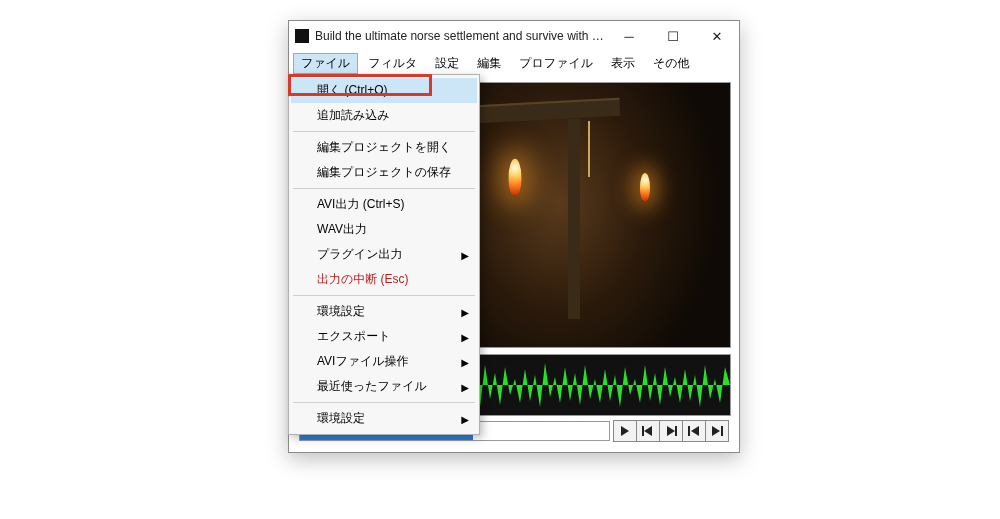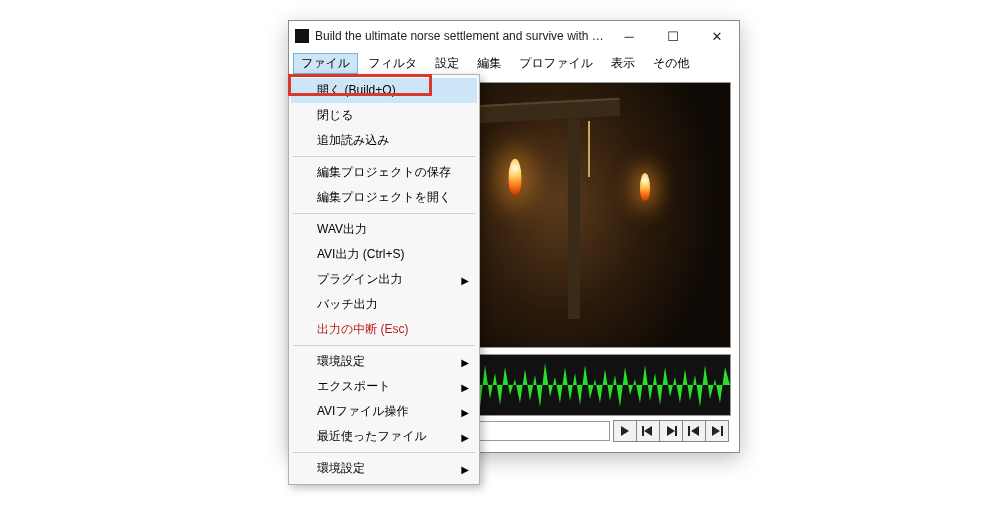--- a/index.html
+++ b/index.html
@@ -254,34 +254,32 @@
               <polygon points="1,0 9,5 1,10" fill="#222"></polygon>
               <rect x="10" y="0" width="2" height="10" fill="#222"></rect>
             </svg>
         </div>
       </div>
     </div>
   </div>
 </div>
 
 <div class="dropdown">
-  <div class="dd-item hover">開く (Build+O)</div>
-  <div class="dd-item">閉じる</div>
+  <div class="dd-item hover">開く (Ctrl+O)</div>
   <div class="dd-item">追加読み込み</div>
   <div class="dd-sep"></div>
+  <div class="dd-item">編集プロジェクトを開く</div>
   <div class="dd-item">編集プロジェクトの保存</div>
-  <div class="dd-item">編集プロジェクトを開く</div>
   <div class="dd-sep"></div>
+  <div class="dd-item">AVI出力 (Ctrl+S)</div>
   <div class="dd-item">WAV出力</div>
-  <div class="dd-item">AVI出力 (Ctrl+S)</div>
   <div class="dd-item">
     <span>プラグイン出力</span>
     <span class="sub-arrow">▶</span>
   </div>
-  <div class="dd-item">バッチ出力</div>
   <div class="dd-item disabled">出力の中断 (Esc)</div>
   <div class="dd-sep"></div>
   <div class="dd-item">
     <span>環境設定</span>
     <span class="sub-arrow">▶</span>
   </div>
   <div class="dd-item">
     <span>エクスポート</span>
     <span class="sub-arrow">▶</span>
   </div>

